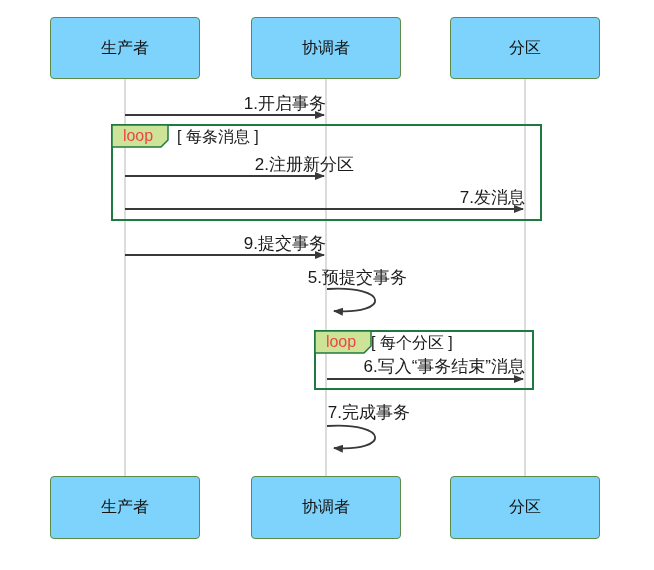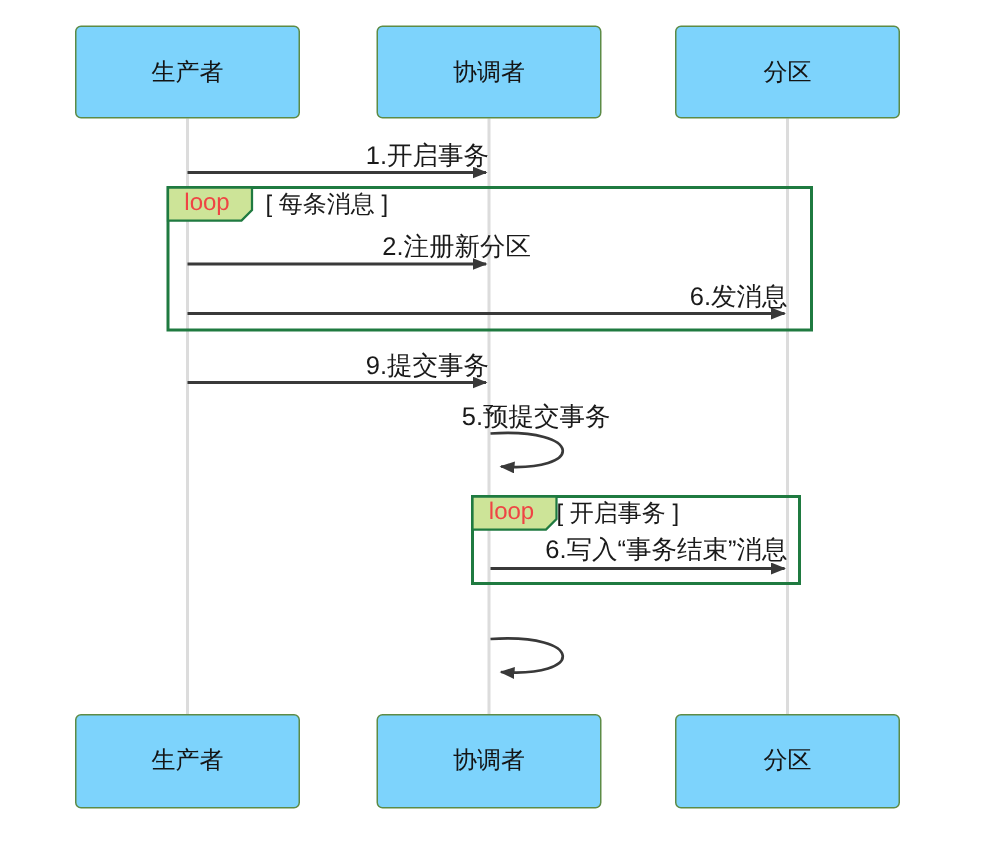--- a/index.html
+++ b/index.html
@@ -90,24 +90,25 @@
   </div>
   <div class="actor bottom" style="left:251px;">
     <span>协调者</span>
   </div>
   <div class="actor bottom" style="left:450px;">
     <span>分区</span>
   </div>
 
   <div class="lbl" style="left:125px; top:94px;  width:201px;">1.开启事务</div>
   <div class="lbl" style="left:125px; top:155px; width:209px;margin-left:20px;">2.注册新分区</div>
-  <div class="lbl" style="left:125px; top:188px; width:400px;">6.发消息</div>
+  <div class="lbl" style="left:125px; top:188px; width:400px;">7.发消息</div>
   <div class="lbl" style="left:125px; top:234px; width:201px;">9.提交事务</div>
   <div class="lbl" style="left:247px; top:268px; width:160px;">5.预提交事务</div>
   <div class="lbl" style="left:326px; top:357px; width:199px;">6.写入“事务结束”消息</div>
+  <div class="lbl" style="left:250px; top:403px; width:160px;">7.完成事务</div>
 
   <div class="loop-kw" style="left:112px; top:126px; width:52px;">loop</div>
   <div class="guard" style="left:177px; top:128px; width:299px;">[ 每条消息 ]</div>
 
   <div class="loop-kw" style="left:315px; top:332px; width:52px;">loop</div>
-  <div class="guard" style="left:371px; top:334px; width:107px;">[ 开启事务 ]</div>
+  <div class="guard" style="left:371px; top:334px; width:107px;">[ 每个分区 ]</div>
 
 </div>
 
 </body></html>

